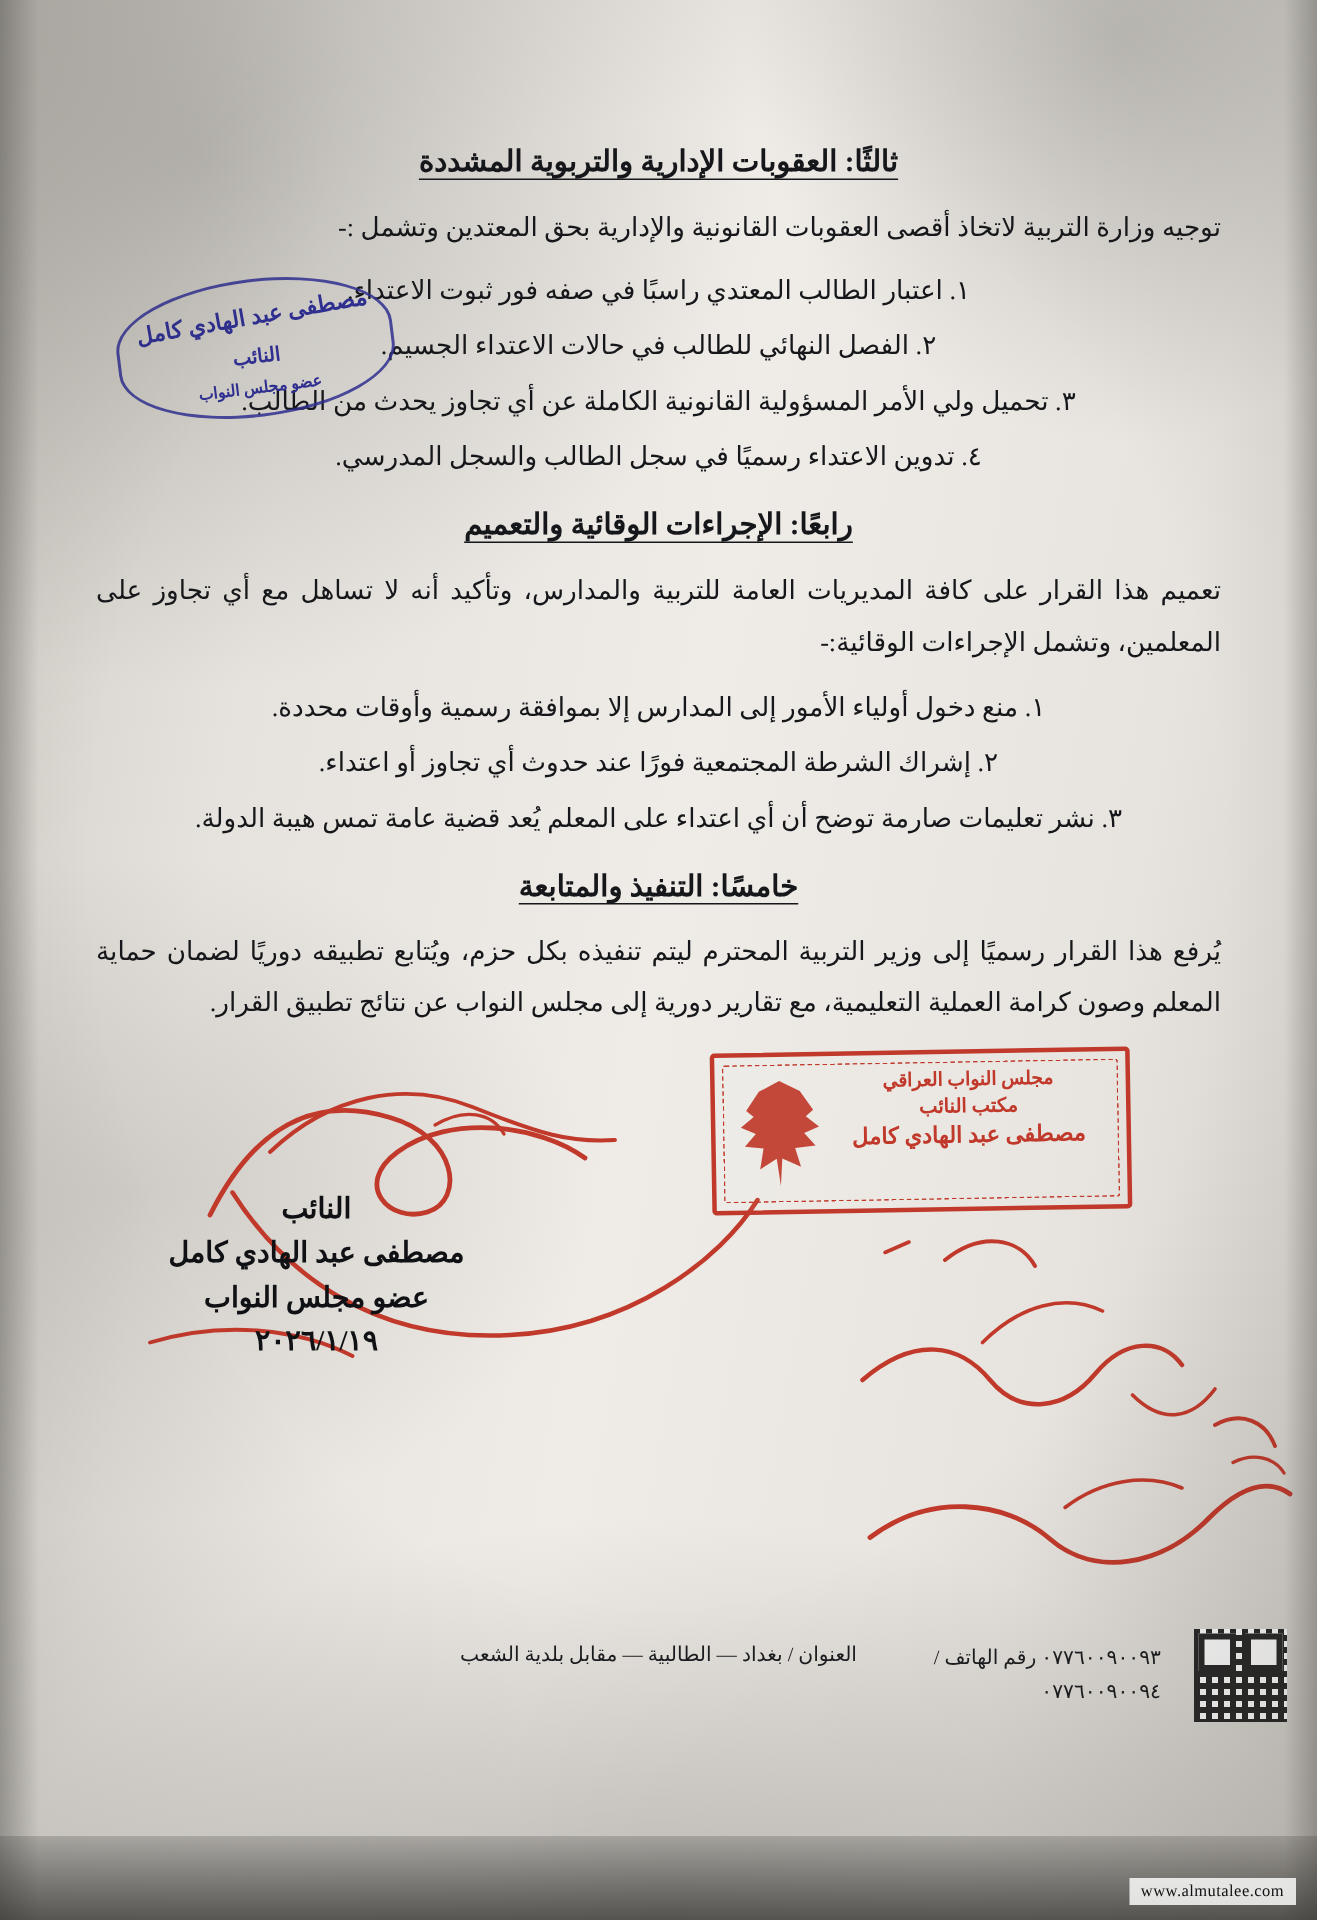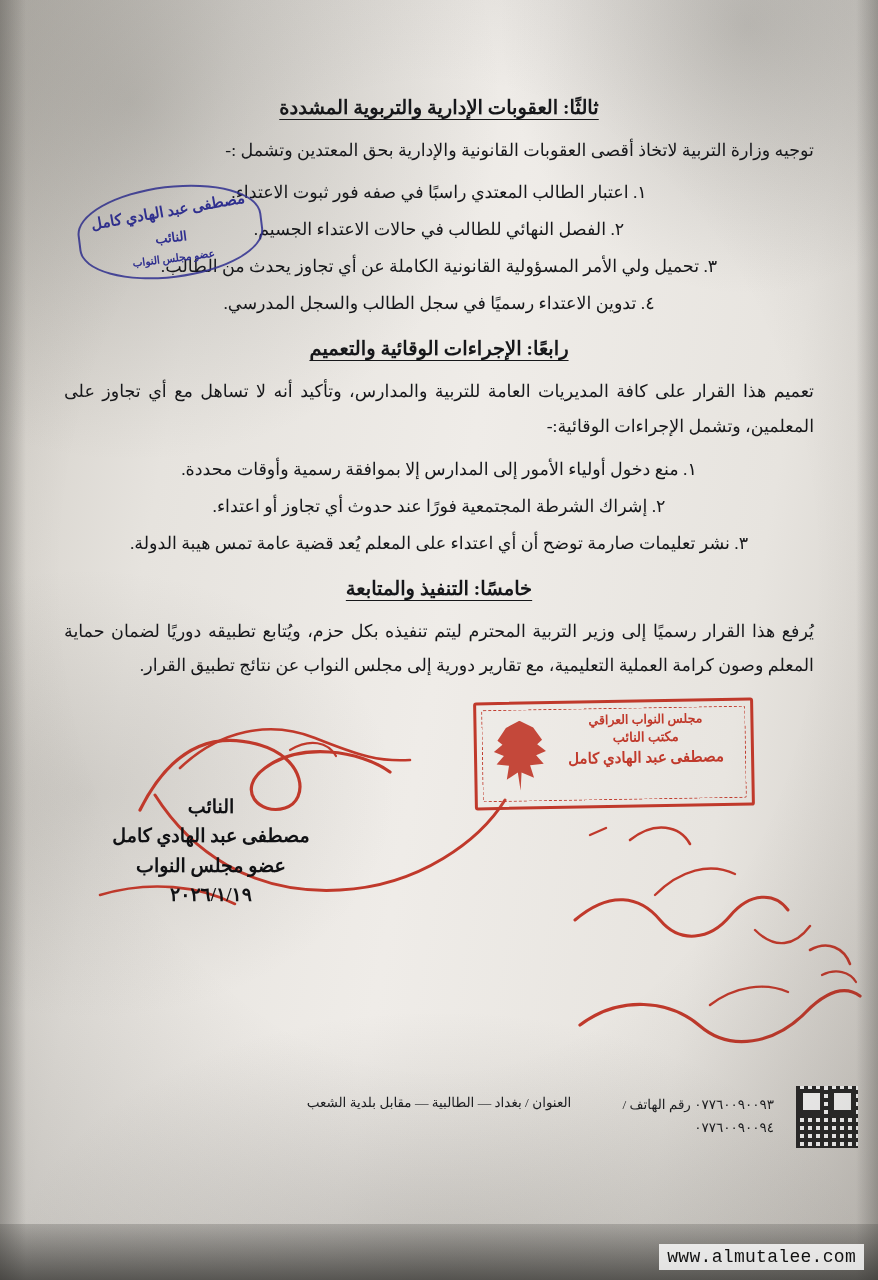--- a/index.html
+++ b/index.html
@@ -242,22 +242,22 @@
   }
   .qr::before { top: 3px; left: 3px; }
   .qr::after { top: 3px; right: 3px; }
 
   .watermark {
     position: absolute;
     right: 14px;
     bottom: 10px;
     background: rgba(255,255,255,0.82);
     color: #111;
-    font-family: Liberation Mono, monospace;
-    font-size: 18px;
+    font-family: Liberation Serif, serif;
+    font-size: 11px;
     padding: 3px 8px;
     letter-spacing: .3px;
     direction: ltr;
   }
   .bottom-band {
     position: absolute;
     left: 0; right: 0; bottom: 0;
     height: 56px;
     background: linear-gradient(180deg, rgba(70,68,64,0.25), rgba(45,44,41,0.72));
   }

